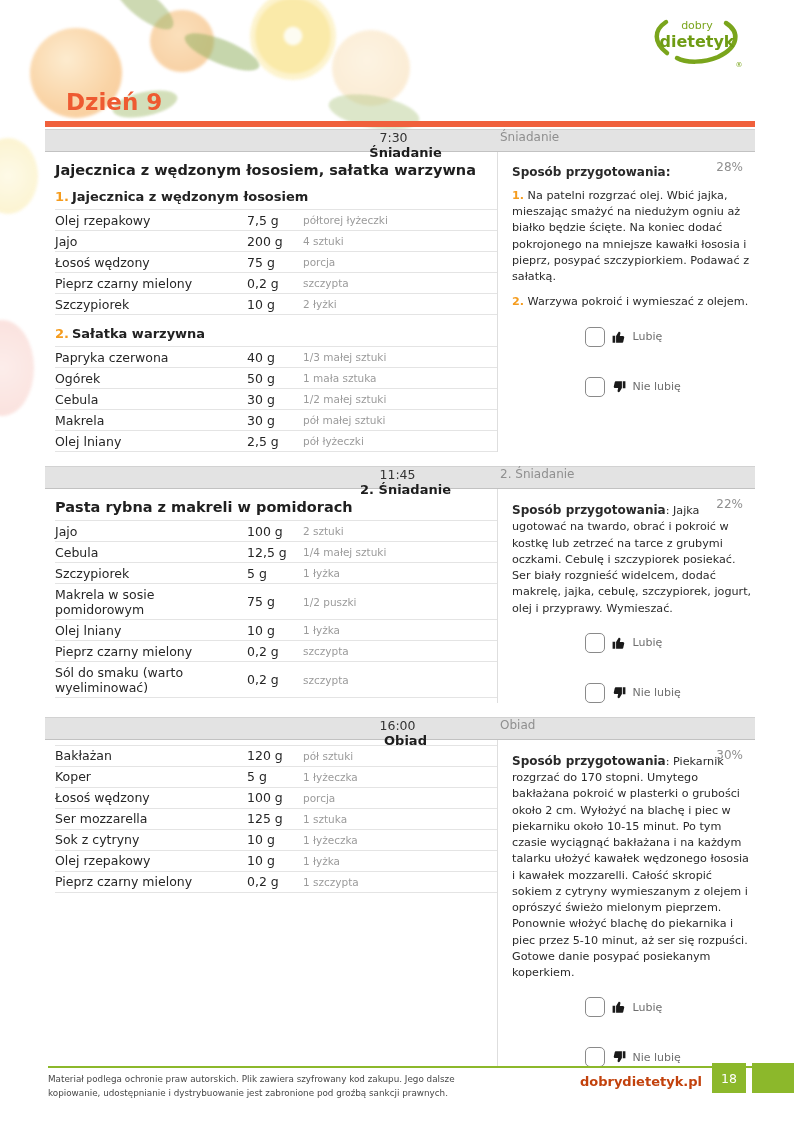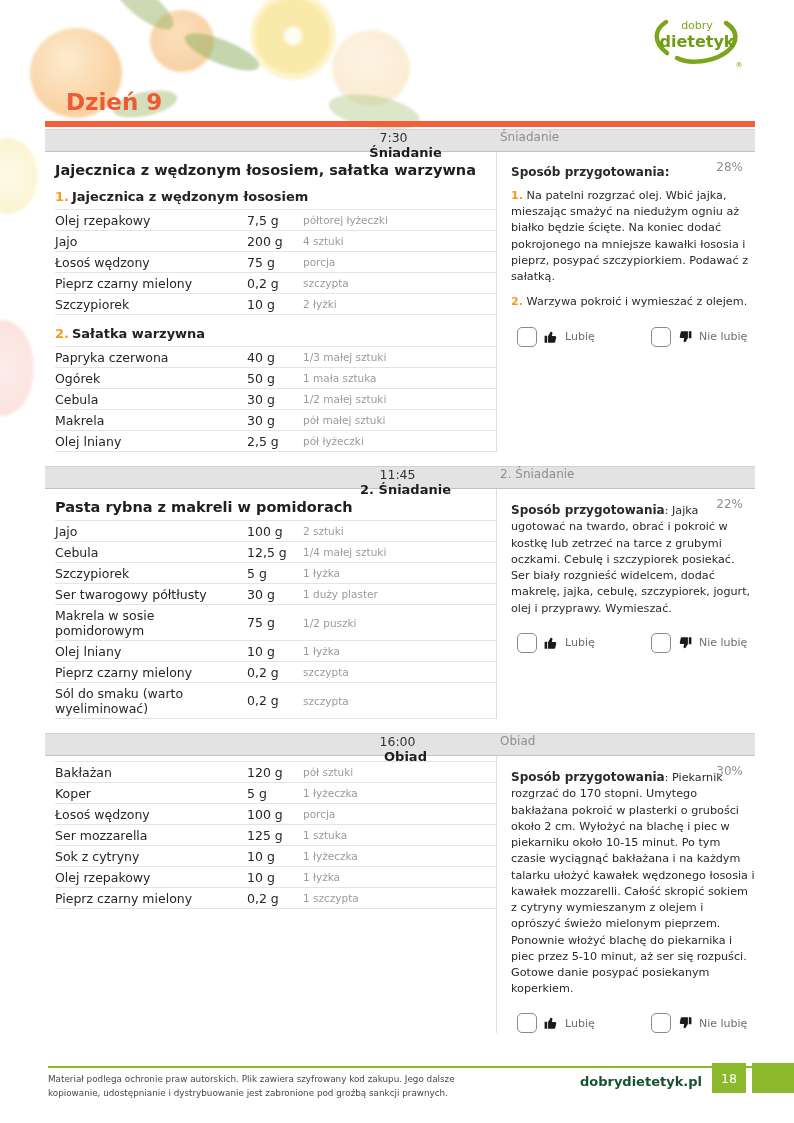--- a/index.html
+++ b/index.html
@@ -54,33 +54,33 @@
   td.ing{width:192px;font-size:12.5px;color:#262626;}
   td.amt{width:56px;font-size:12.5px;color:#262626;}
   td.msr{font-size:10.5px;color:#9b9b9b;}
 
   .prep-head{font-weight:bold;font-size:12px;color:#2a2a2a;margin:13px 0 0 0;}
   .prep-step{font-size:11.2px;color:#2a2a2a;line-height:1.45;margin:9px 0 0 0;}
   .step-num{color:#f59c1e;font-weight:bold;}
   .prep-inline{font-size:11.2px;color:#2a2a2a;line-height:1.45;margin:13px 0 0 0;}
   .prep-inline b{font-size:12px;}
 
-  .like-row{display:flex;align-items:center;gap:30px;margin-top:16px;padding-left:6px;}
+  .like-row{display:flex;align-items:center;gap:30px;margin-top:16px;padding-left:6px;flex-direction:column;}
   .fb-group{display:flex;align-items:center;gap:7px;width:104px;}
   .checkbox{width:18px;height:18px;border:1.5px solid #8a8a8a;border-radius:5px;background:#fff;display:inline-block;flex:0 0 auto;cursor:pointer;}
   .thumb{display:inline-flex;align-items:center;}
   .thumb.down svg{transform:rotate(180deg);}
   .fb-label{font-size:11px;color:#6e6e6e;}
 
   
   .footer{position:absolute;left:0;top:1066px;width:794px;height:57px;z-index:1;}
   .footer-line{position:absolute;left:48px;top:0;width:746px;height:2px;background:#8cb82b;}
   .copyright{position:absolute;left:48px;top:7px;font-size:8.8px;color:#474747;line-height:1.55;margin:0;}
   .copyright span{display:block;}
-  .site{position:absolute;right:92px;top:8px;font-size:13px;font-weight:600;color:#14532d;text-decoration:none;}
+  .site{position:absolute;right:92px;top:8px;font-size:13px;font-weight:600;color:#c2410c;text-decoration:none;}
   .page-num{position:absolute;left:712px;top:-3px;width:34px;height:30px;background:#8cb82b;color:#fff;
     display:flex;align-items:center;justify-content:center;font-size:12.5px;}
   .corner-block{position:absolute;left:752px;top:-3px;width:42px;height:30px;background:#8cb82b;}
 </style>
 </head>
 <body>
 
 <div class="page">
 
   <div class="bg">
@@ -234,25 +234,20 @@
                   <td class="ing">Cebula</td>
                   <td class="amt">12,5 g</td>
                   <td class="msr">1/4 małej sztuki</td>
                 </tr>
                 <tr>
                   <td class="ing">Szczypiorek</td>
                   <td class="amt">5 g</td>
                   <td class="msr">1 łyżka</td>
                 </tr>
                 <tr>
-                  <td class="ing">Ser twarogowy półtłusty</td>
-                  <td class="amt">30 g</td>
-                  <td class="msr">1 duży plaster</td>
-                </tr>
-                <tr>
                   <td class="ing">Makrela w sosie pomidorowym</td>
                   <td class="amt">75 g</td>
                   <td class="msr">1/2 puszki</td>
                 </tr>
                 <tr>
                   <td class="ing">Olej lniany</td>
                   <td class="amt">10 g</td>
                   <td class="msr">1 łyżka</td>
                 </tr>
                 <tr>

